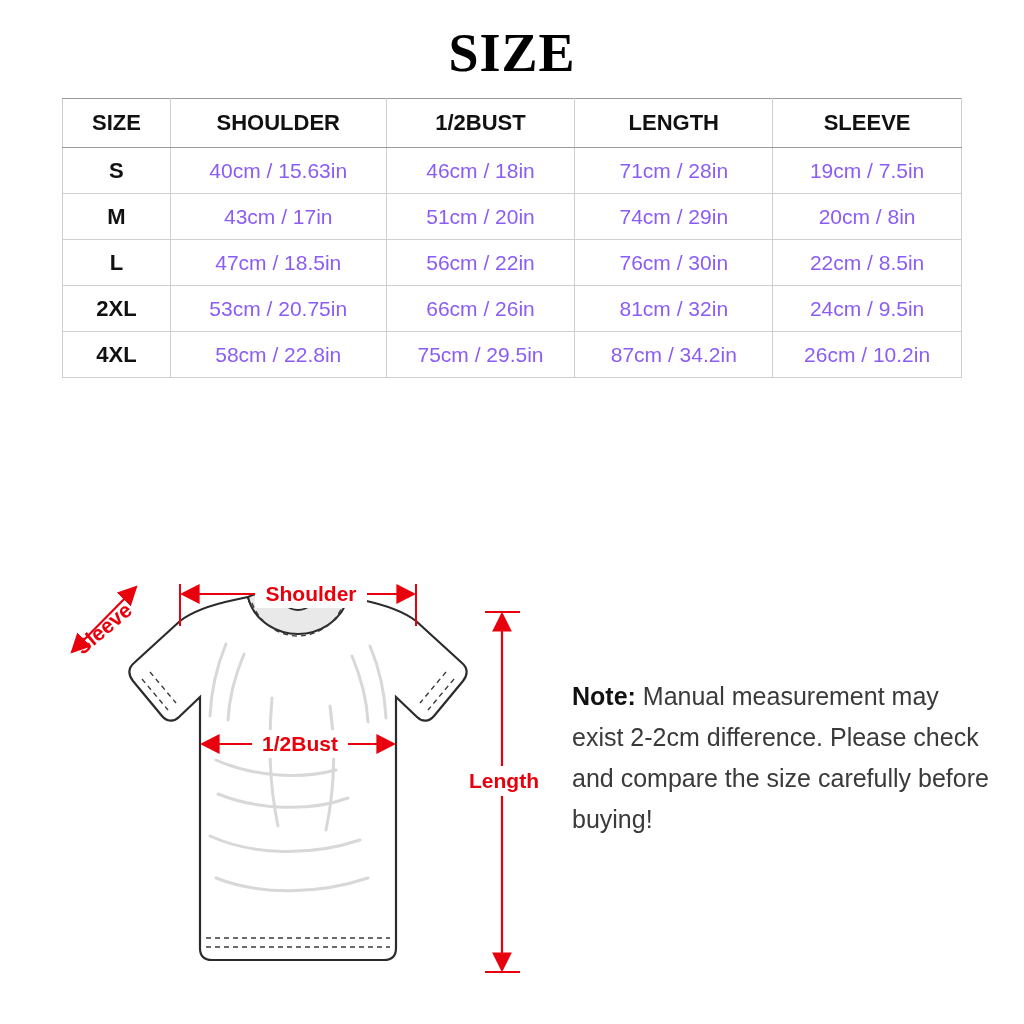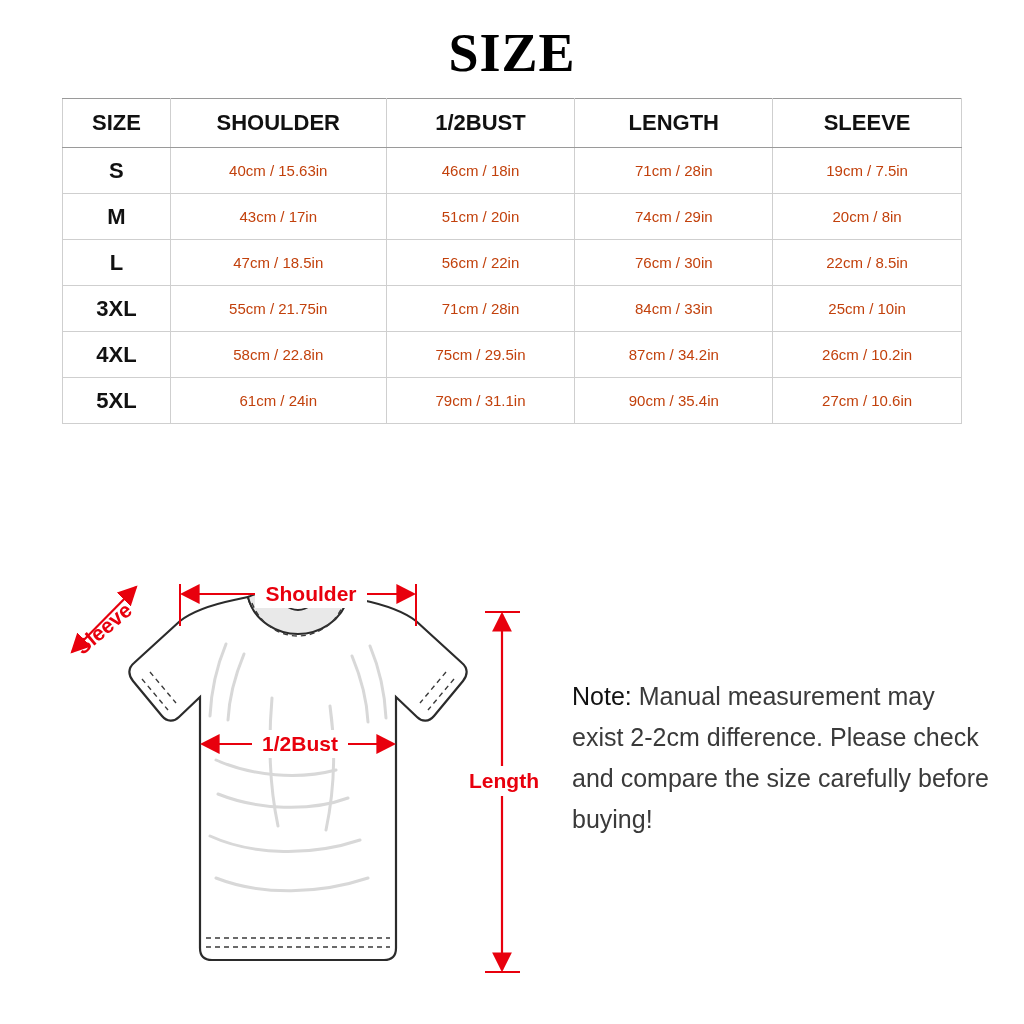--- a/index.html
+++ b/index.html
@@ -30,22 +30,22 @@
   }
   table.size-table {
     width: 100%;
     border-collapse: collapse;
     table-layout: fixed;
   }
   table.size-table th,
   table.size-table td {
     border: 1px solid #cfcfcf;
     text-align: center;
-    color: #c2410c;
-    font-size: 15px;
+    color: #8b5cf6;
+    font-size: 21px;
     height: 45px;
     padding: 0;
   }
   table.size-table thead th {
     font-size: 22px;
     font-weight: 700;
     color: #111;
     height: 48px;
     border-top: 1px solid #9a9a9a;
     border-bottom: 1px solid #9a9a9a;
@@ -78,21 +78,21 @@
   .note-block {
     position: absolute;
     left: 572px;
     top: 128px;
     width: 420px;
     font-size: 25px;
     line-height: 41px;
     color: #3a3a3a;
   }
   .note-block .note-label {
-    font-weight: 400;
+    font-weight: 700;
     color: #111;
     margin-top: 13px;
   }
   svg { display: block; }
   .redstroke { stroke: #e8000d; fill: none; }
   .shirt-outline { fill: #ffffff; stroke: #2b2b2b; stroke-width: 2.2; }
   .shirt-fold { stroke: #d8d8d8; stroke-width: 3; fill: none; stroke-linecap: round; }
   .seam { stroke: #3a3a3a; stroke-width: 1.4; fill: none; stroke-dasharray: 5 4; }
   .collar-inner { fill: #e9e9e9; stroke: #2b2b2b; stroke-width: 2; }
   .lbl {
@@ -141,39 +141,32 @@
         <td>20cm / 8in</td>
       </tr>
       <tr>
         <td class="size-col">L</td>
         <td>47cm / 18.5in</td>
         <td>56cm / 22in</td>
         <td>76cm / 30in</td>
         <td>22cm / 8.5in</td>
       </tr>
       <tr>
-        <td class="size-col">3XL</td>
-        <td>55cm / 21.75in</td>
-        <td>71cm / 28in</td>
-        <td>84cm / 33in</td>
-        <td>25cm / 10in</td>
+        <td class="size-col">2XL</td>
+        <td>53cm / 20.75in</td>
+        <td>66cm / 26in</td>
+        <td>81cm / 32in</td>
+        <td>24cm / 9.5in</td>
       </tr>
       <tr>
         <td class="size-col">4XL</td>
         <td>58cm / 22.8in</td>
         <td>75cm / 29.5in</td>
         <td>87cm / 34.2in</td>
         <td>26cm / 10.2in</td>
-      </tr>
-      <tr>
-        <td class="size-col">5XL</td>
-        <td>61cm / 24in</td>
-        <td>79cm / 31.1in</td>
-        <td>90cm / 35.4in</td>
-        <td>27cm / 10.6in</td>
       </tr>
     </tbody>
   </table>
 </div>
 
 <div class="lower">
 
   <div class="diagram">
     <svg width="520" height="470" viewBox="0 0 520 470">
       <defs>

